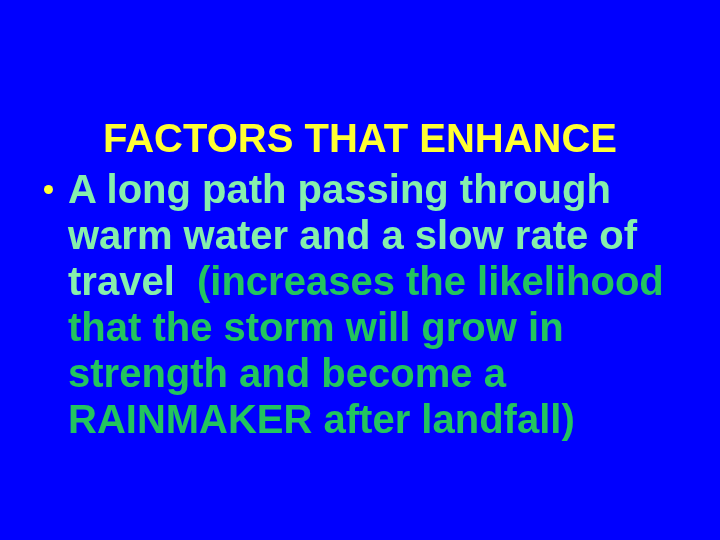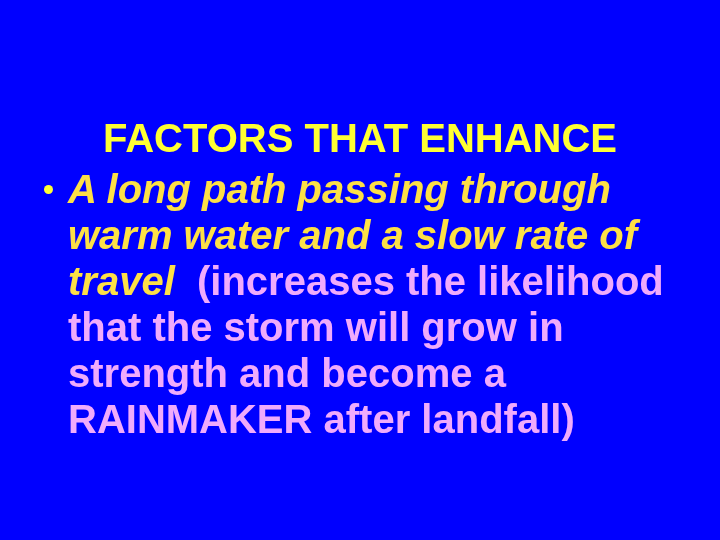--- a/index.html
+++ b/index.html
@@ -59,25 +59,24 @@
   }
   .bullet-text {
     color: #ffff33;
     font-size: 40px;
     font-weight: bold;
     line-height: 46px;
     white-space: pre-wrap;
     word-spacing: 0px;
   }
   .seg-yellow {
-    color: #fde047;
-    font-style: italic;
+    color: #86efac;
   }
   .seg-white {
-    color: #f0abfc;
+    color: #22c55e;
   }
 </style>
 </head>
 <body>
 
 <div class="slide">
 
   <div class="slide-title">
     <span class="title-line">FACTORS THAT ENHANCE</span>
   </div>

